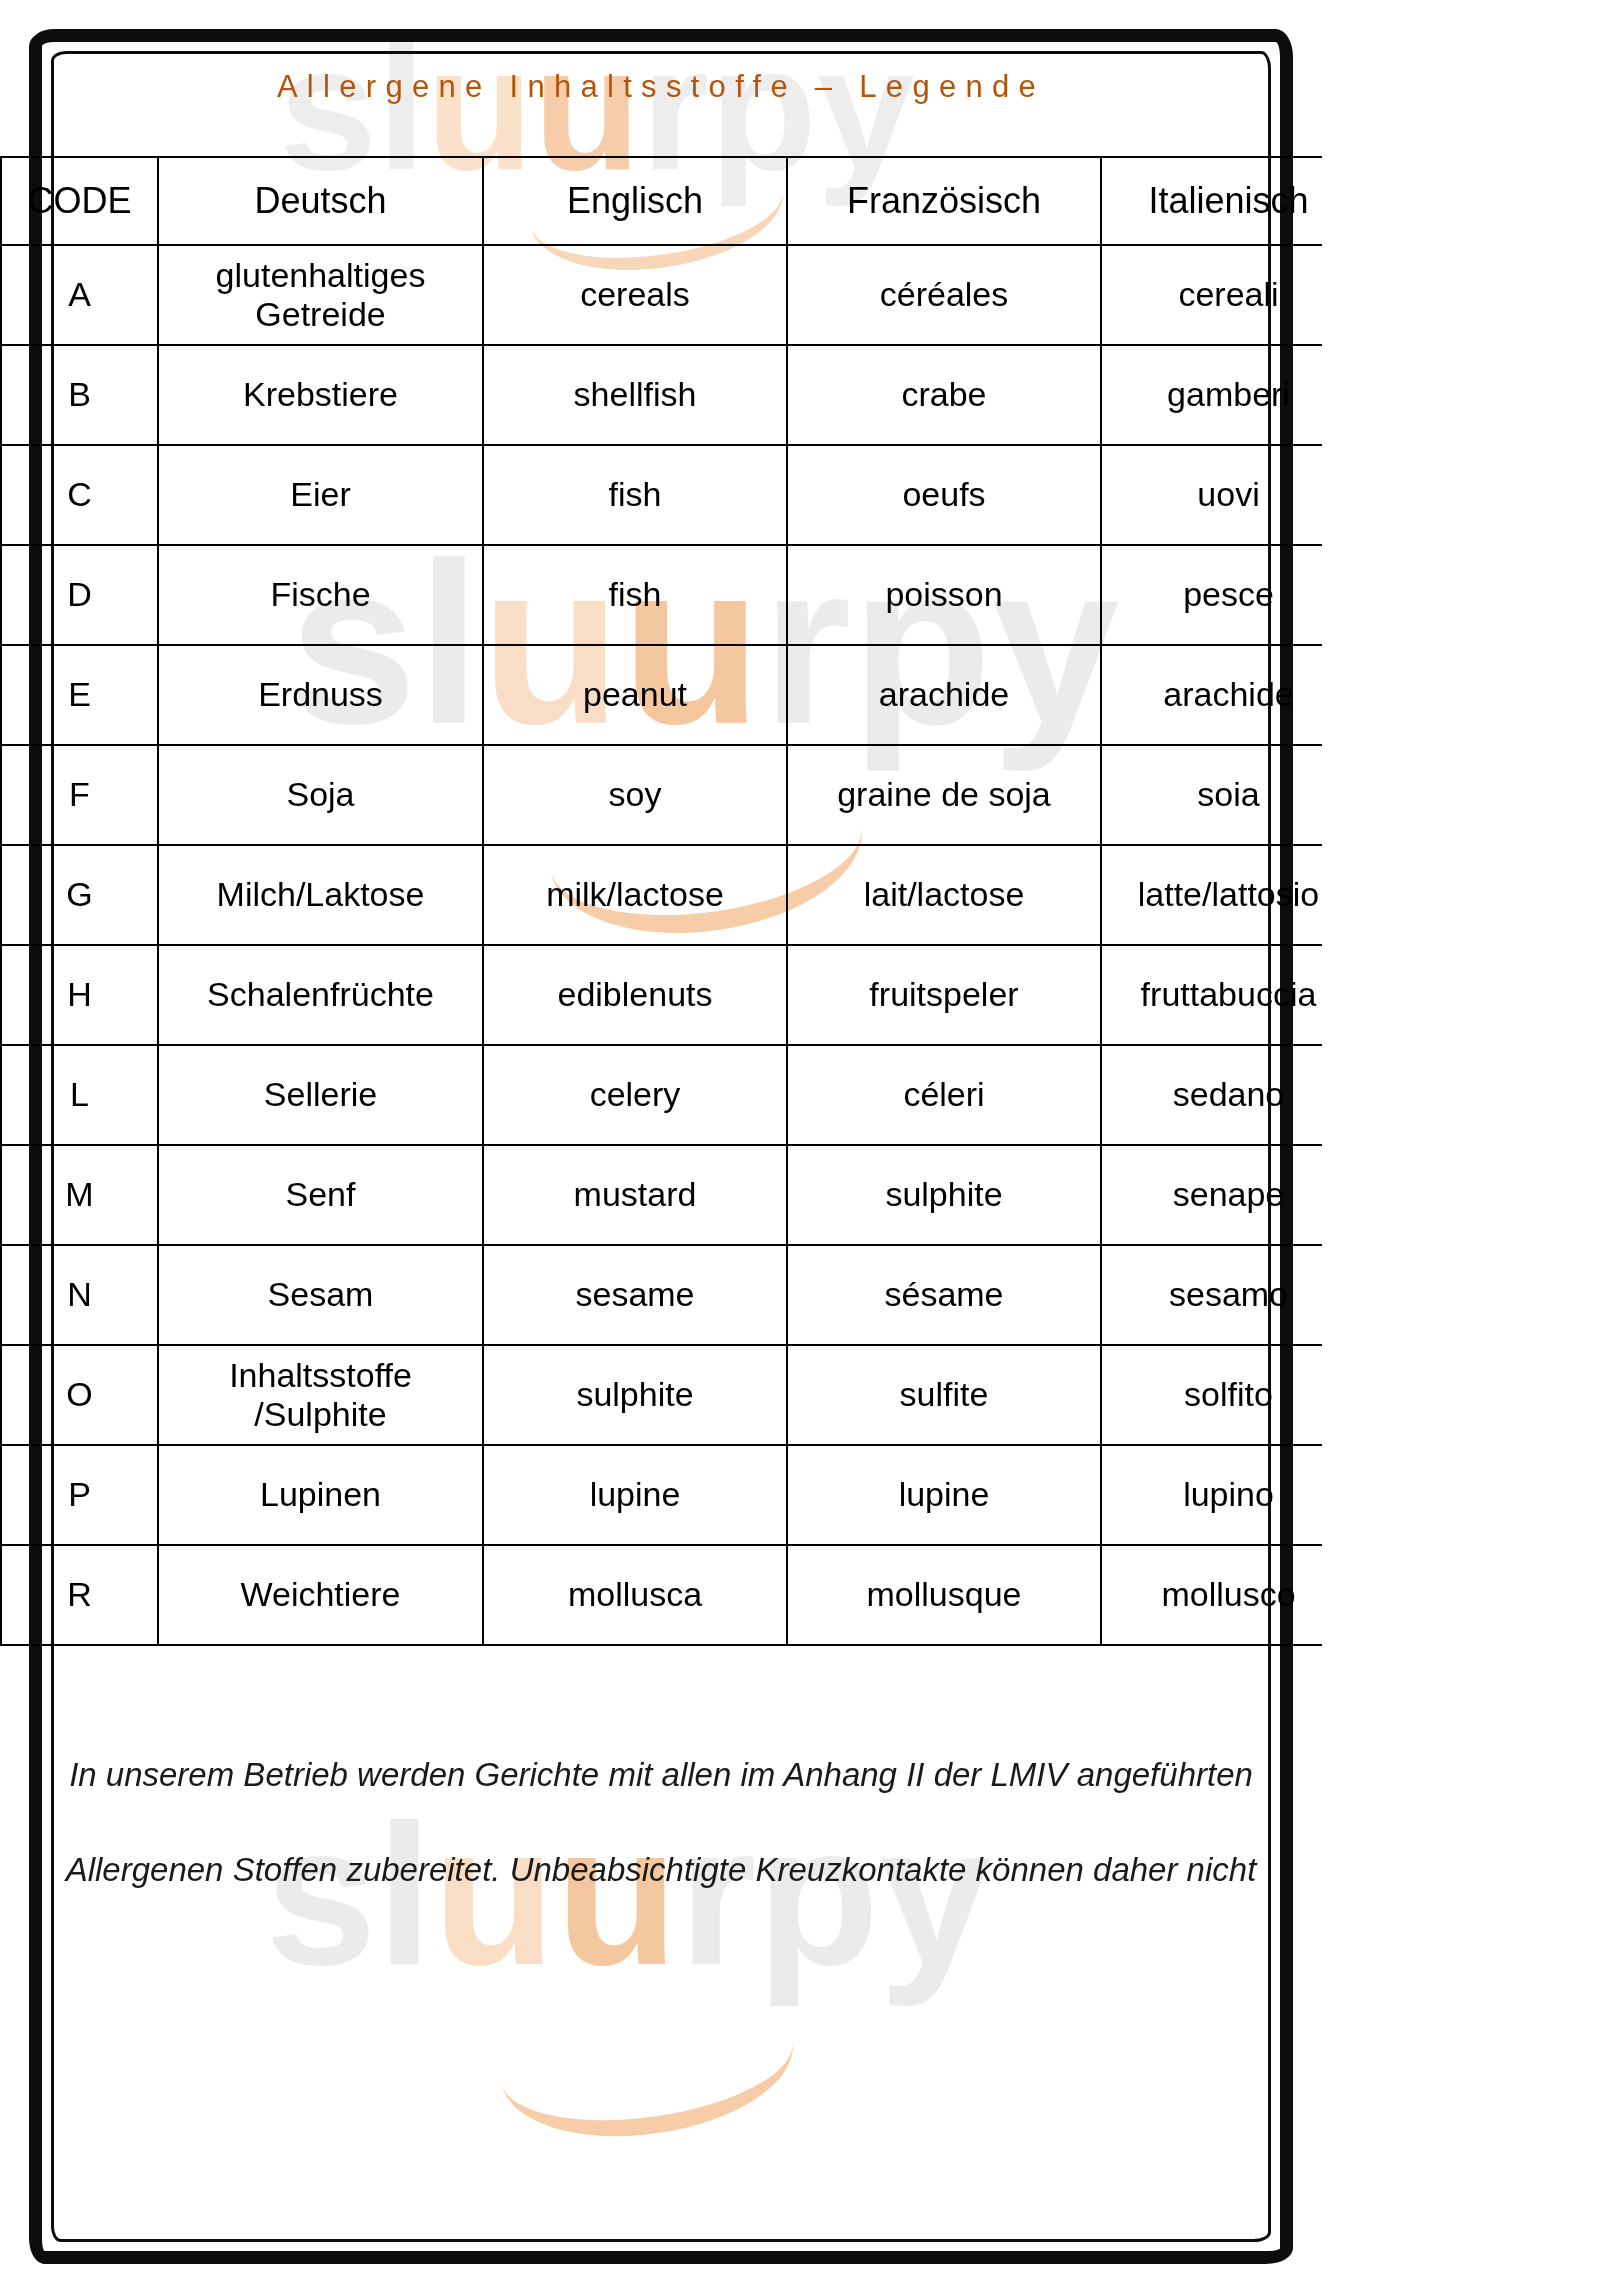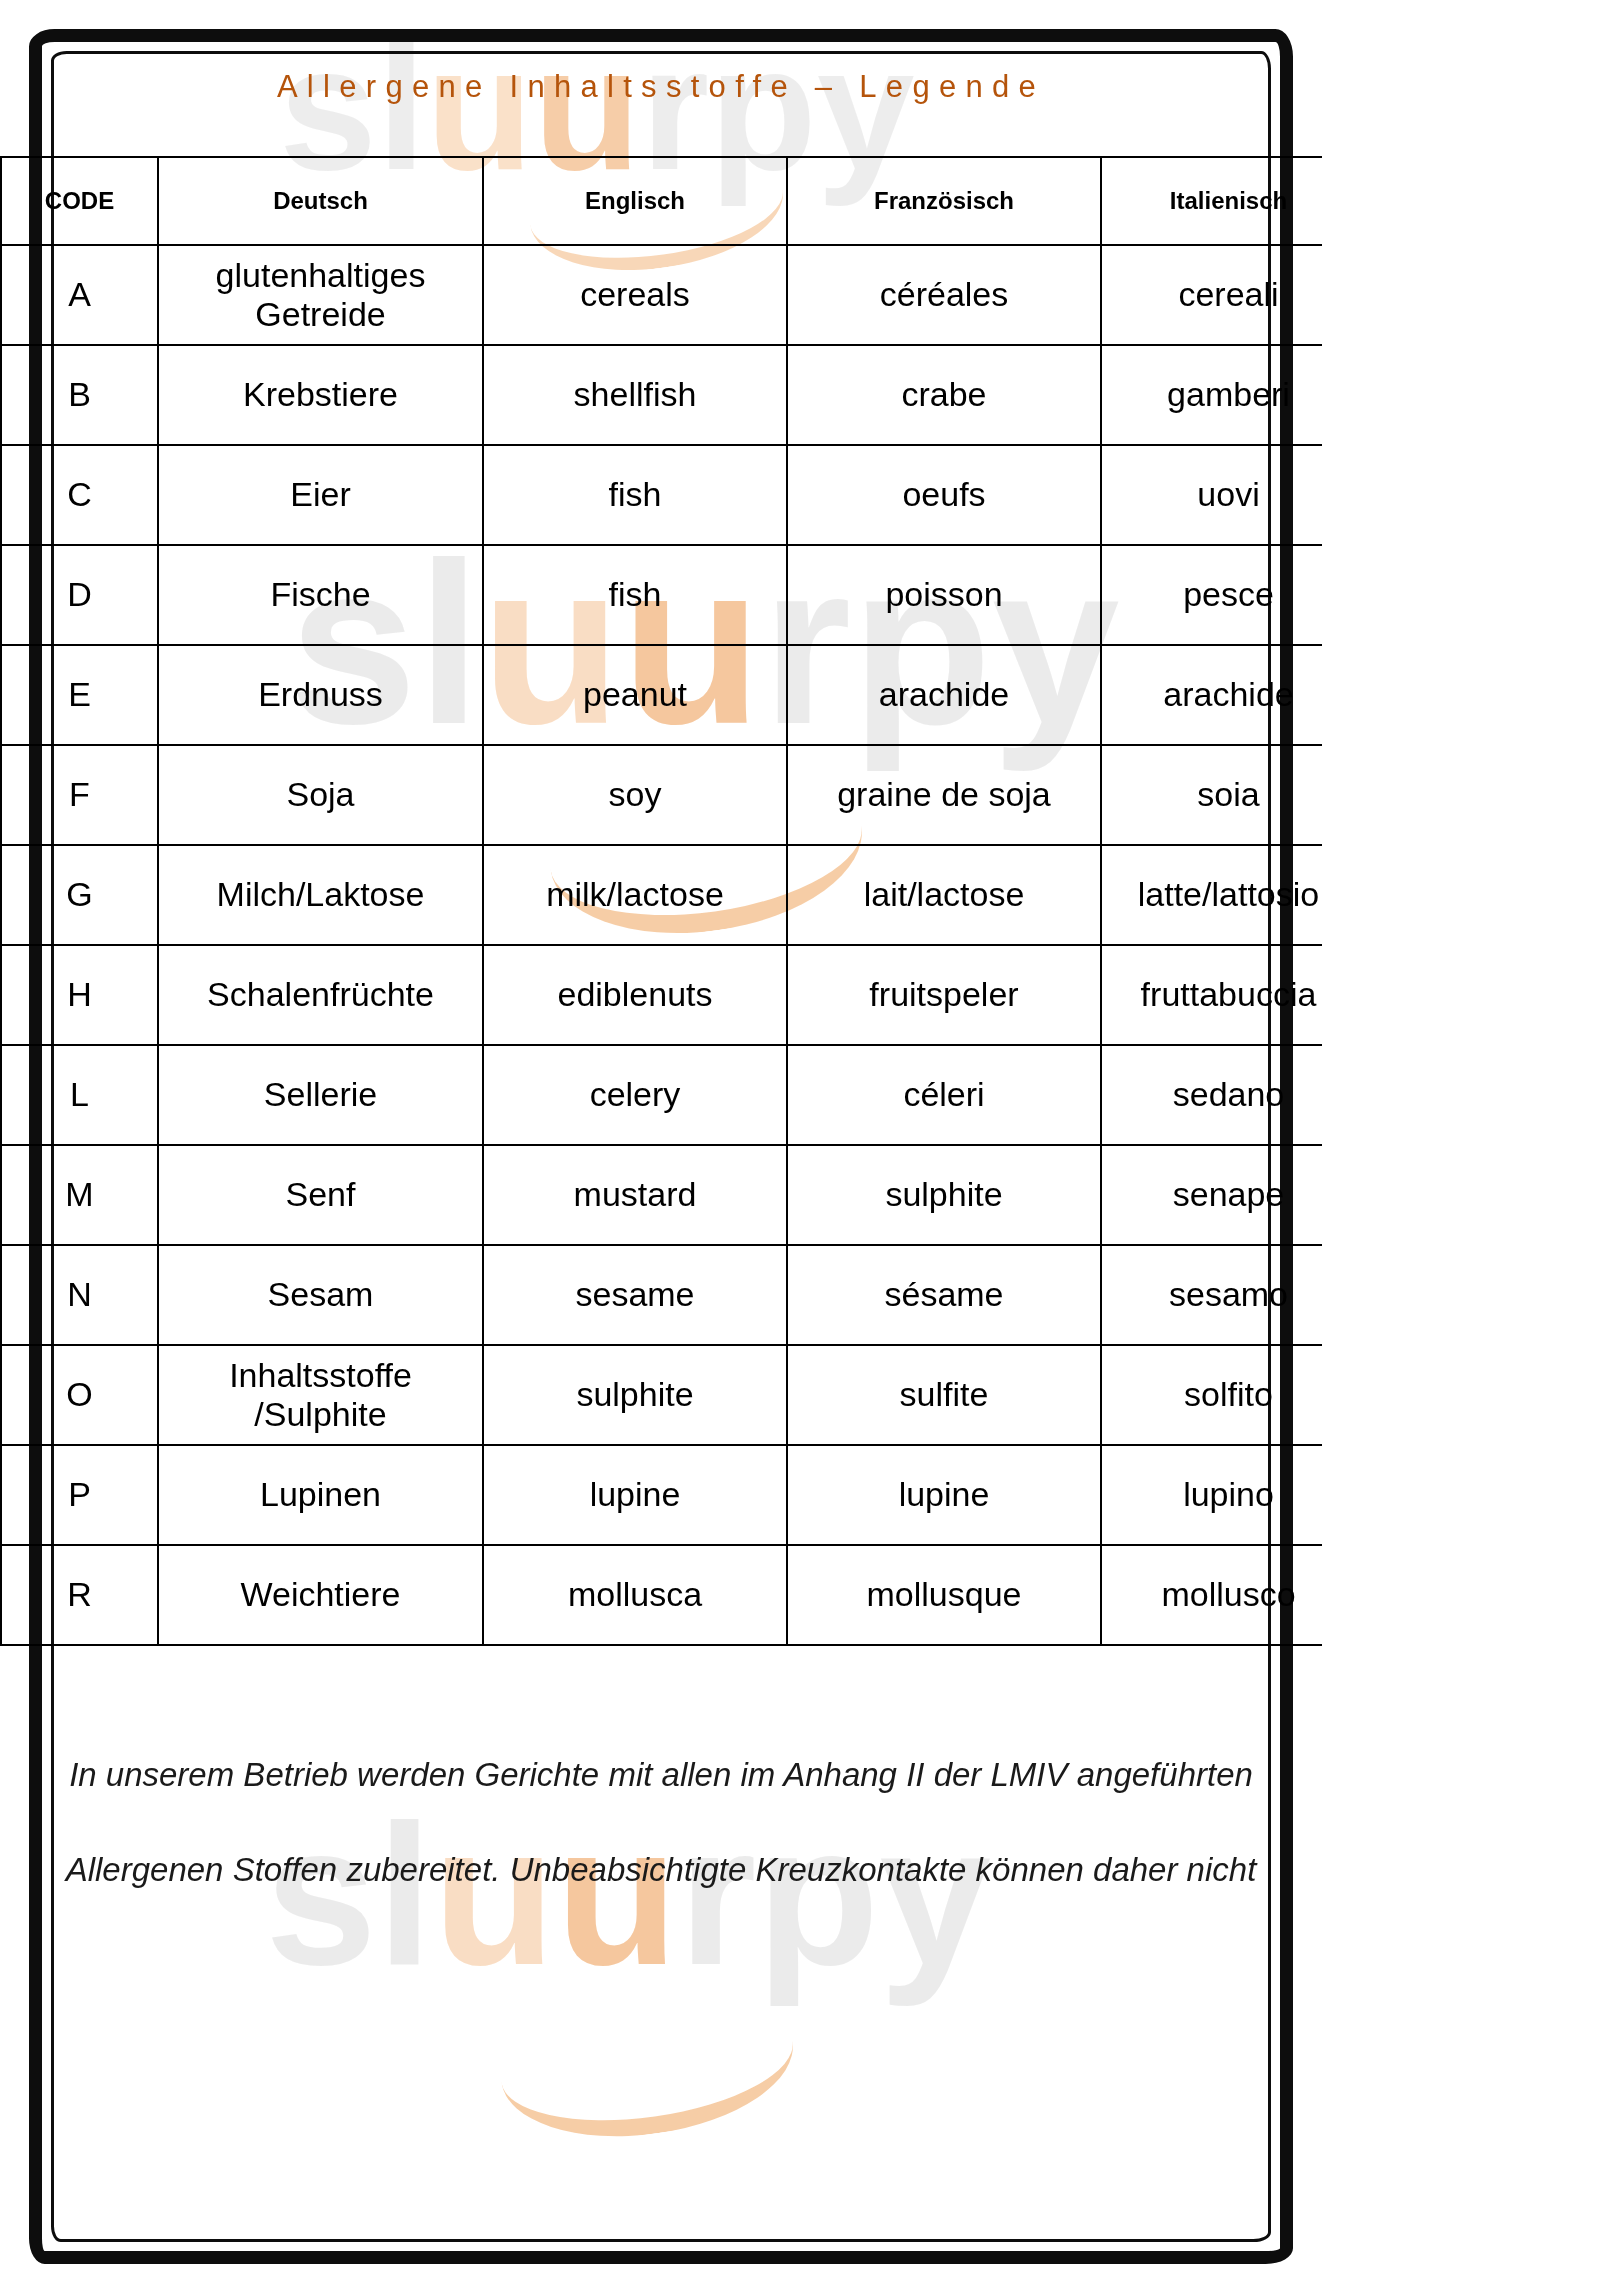--- a/index.html
+++ b/index.html
@@ -83,22 +83,22 @@
   .allergen-table td {
     border: 2px solid #000000;
     text-align: center;
     vertical-align: middle;
     padding: 0 5.9px;
     color: #000000;
     overflow: hidden;
   }
   .allergen-table th {
     height: 86px;
-    font-size: 24px;
-    font-weight: bold;
+    font-size: 36px;
+    font-weight: normal;
   }
   .allergen-table td {
     height: 98px;
     font-size: 34px;
     font-weight: normal;
     white-space: pre-line;
     line-height: 1.15;
   }
   .footer-note {
     margin-top: 110px;

